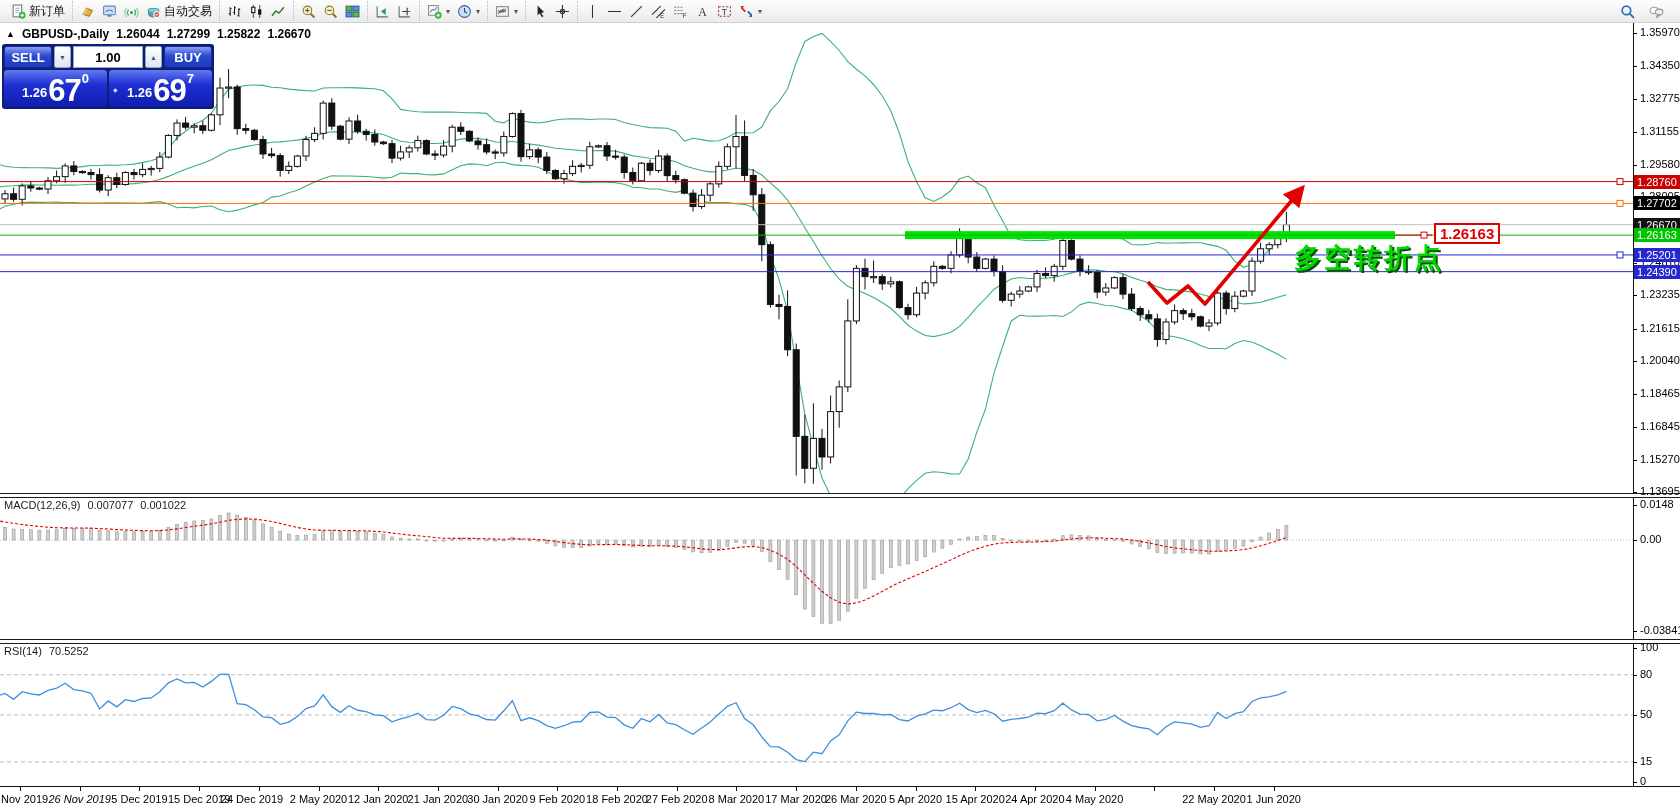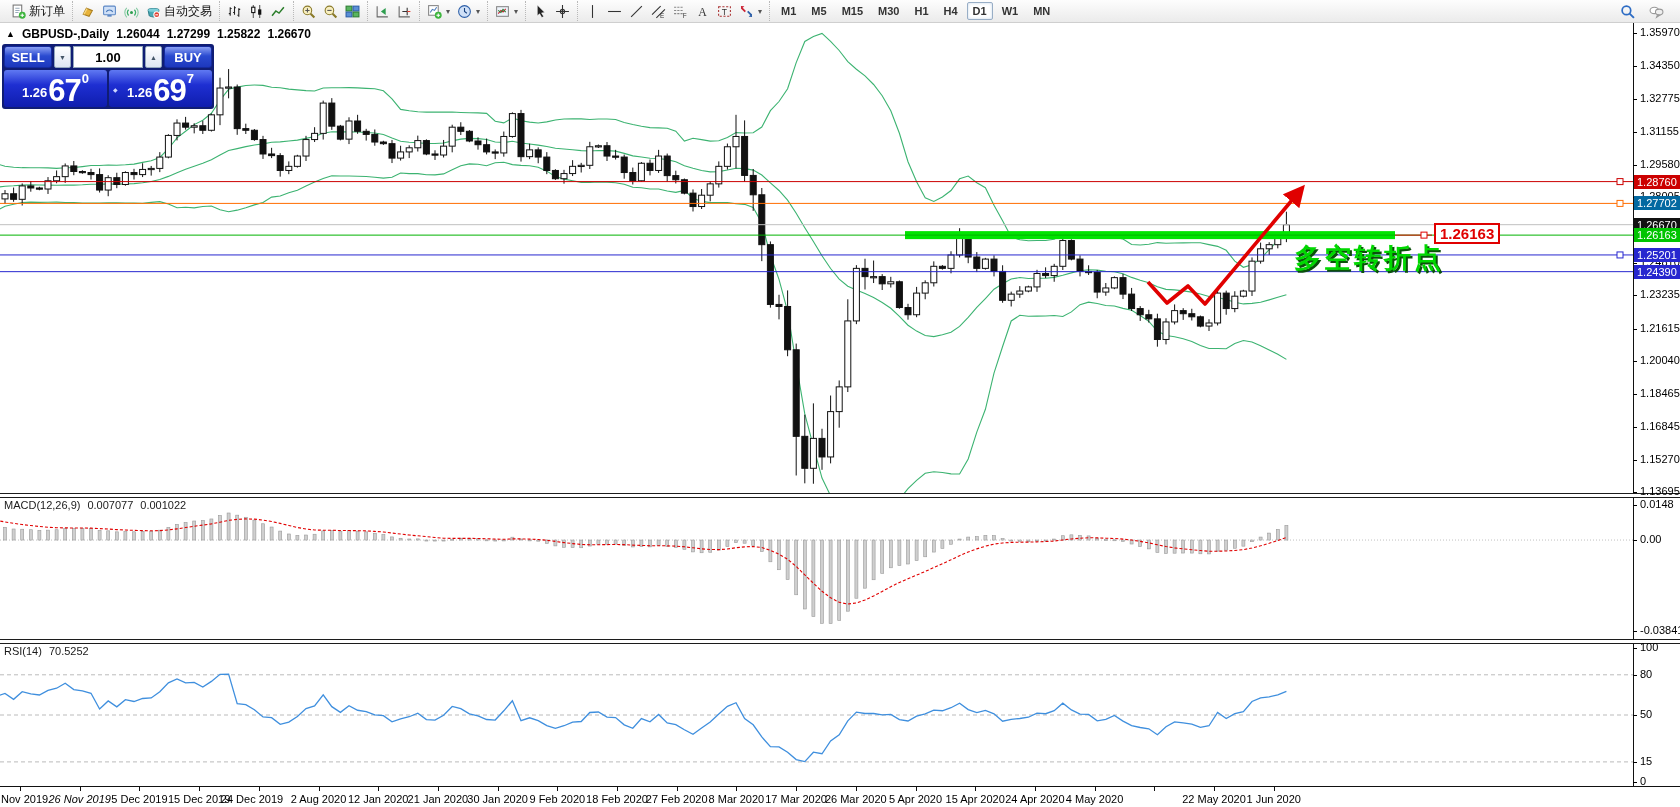--- a/index.html
+++ b/index.html
@@ -301,31 +301,20 @@
       </span>
       <span class="tbtn">
         <span class="ic">
           <svg viewBox="0 0 14 14">
             <path d="M3 3l3.5 3.5-1.2 1.2L1.8 4.2zM1.8 1.8L5 2 2 5z" fill="#c23"></path>
             <path d="M11 11L7.5 7.5l1.2-1.2 3.5 3.5zM12.2 12.2L9 12l3-3z" fill="#2d5fa8"></path>
           </svg>
         </span>
         <span class="dd">▾</span>
       </span>
-    </div>
-    <div class="tgroup">
-      <span class="tf">M1</span>
-      <span class="tf">M5</span>
-      <span class="tf">M15</span>
-      <span class="tf">M30</span>
-      <span class="tf">H1</span>
-      <span class="tf">H4</span>
-      <span class="tf active">D1</span>
-      <span class="tf">W1</span>
-      <span class="tf">MN</span>
     </div>
     <div id="tb-right">
       <span class="tbtn">
         <span class="ic">
           <svg viewBox="0 0 14 14">
             <circle cx="6" cy="6" r="4" fill="none" stroke="#2d6cc4" stroke-width="1.6"></circle>
             <path d="M9 9l4 4" stroke="#2d6cc4" stroke-width="1.8"></path>
           </svg>
         </span>
       </span>
@@ -863,21 +852,21 @@
       <div class="tick" style="top: 332.317px;">1.20040</div>
       <div class="tickdash" style="top: 371.778px;"></div>
       <div class="tick" style="top: 364.778px;">1.18465</div>
       <div class="tickdash" style="top: 405.166px;"></div>
       <div class="tick" style="top: 398.166px;">1.16845</div>
       <div class="tickdash" style="top: 437.627px;"></div>
       <div class="tick" style="top: 430.627px;">1.15270</div>
       <div class="tickdash" style="top: 470.088px;"></div>
       <div class="tick" style="top: 463.088px;">1.13695</div>
       <div class="badge" style="top: 152.598px; background: rgb(204, 0, 0);">1.28760</div>
-      <div class="badge" style="top: 174.403px; background: #0369a1;">1.27702</div>
+      <div class="badge" style="top: 174.403px; background: #000000;">1.27702</div>
       <div class="badge" style="top: 195.673px; background: rgb(17, 17, 17);">1.26670</div>
       <div class="badge" style="top: 206.122px; background: rgb(0, 196, 0);">1.26163</div>
       <div class="badge" style="top: 225.949px; background: rgb(39, 39, 207);">1.25201</div>
       <div class="badge" style="top: 242.664px; background: rgb(39, 39, 207);">1.24390</div>
     </div>
   <div id="macd-axis" class="axis">
       <div class="tickdash" style="top: 8px;"></div>
       <div class="tick" style="top: 1px;">0.0148</div>
       <div class="tickdash" style="top: 43.0428px;"></div>
       <div class="tick" style="top: 36.0428px;">0.00</div>
@@ -901,21 +890,21 @@
       <div class="dlabel" style="left: 20px;">7 Nov 2019</div>
       <div class="dtick" style="left: 79.7px;"></div>
       <div class="dlabel" style="left: 79.7px; font-style: italic;">26 Nov 2019</div>
       <div class="dtick" style="left: 139.4px;"></div>
       <div class="dlabel" style="left: 139.4px;">5 Dec 2019</div>
       <div class="dtick" style="left: 199.1px;"></div>
       <div class="dlabel" style="left: 199.1px;">15 Dec 2019</div>
       <div class="dtick" style="left: 258.8px;"></div>
       <div class="dlabel" style="left: 252px; text-align: center;">24 Dec 2019</div>
       <div class="dtick" style="left: 318.5px;"></div>
-      <div class="dlabel" style="left: 318.5px;">2 Aug 2020</div>
+      <div class="dlabel" style="left: 318.5px;">2 May 2020</div>
       <div class="dtick" style="left: 378.2px;"></div>
       <div class="dlabel" style="left: 378.2px;">12 Jan 2020</div>
       <div class="dtick" style="left: 437.9px;"></div>
       <div class="dlabel" style="left: 437.9px;">21 Jan 2020</div>
       <div class="dtick" style="left: 497.6px;"></div>
       <div class="dlabel" style="left: 497.6px;">30 Jan 2020</div>
       <div class="dtick" style="left: 557.3px;"></div>
       <div class="dlabel" style="left: 557.3px;">9 Feb 2020</div>
       <div class="dtick" style="left: 617px;"></div>
       <div class="dlabel" style="left: 617px;">18 Feb 2020</div>

